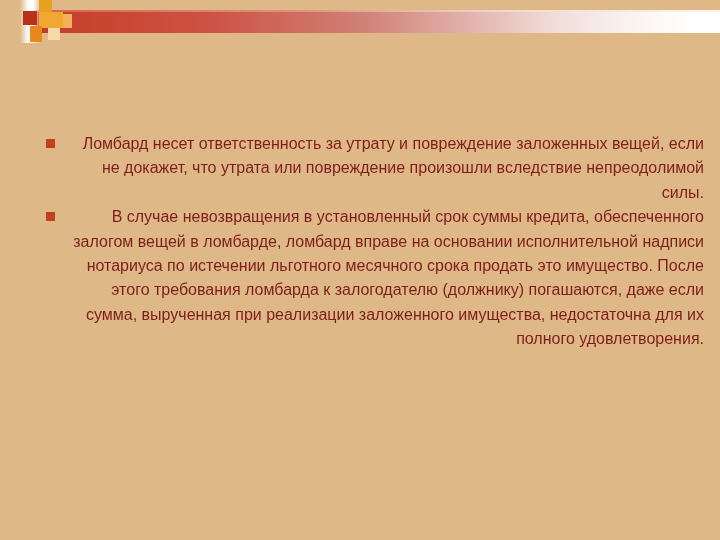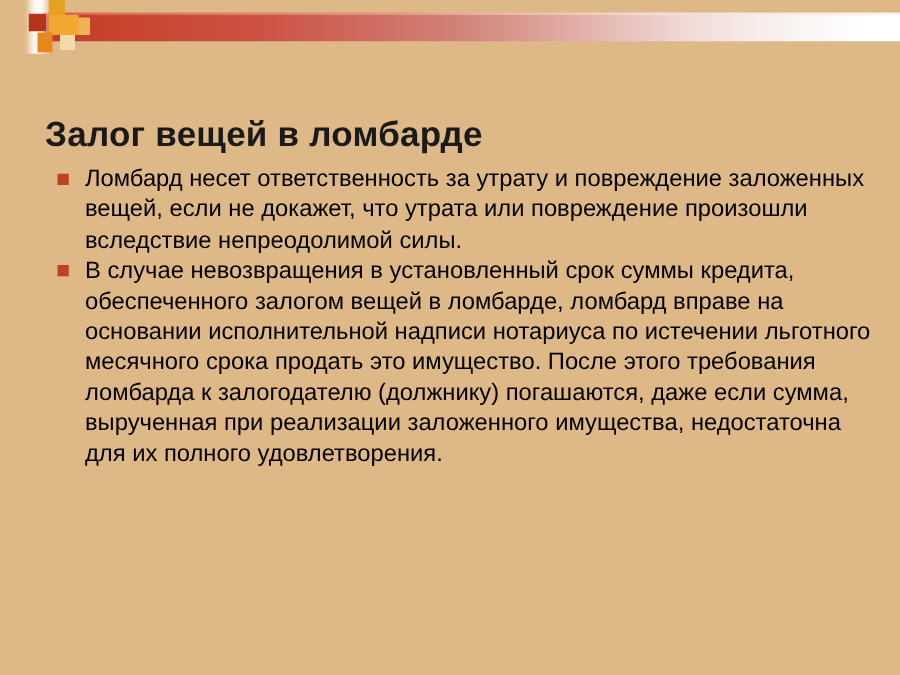--- a/index.html
+++ b/index.html
@@ -127,24 +127,24 @@
     top: 132px;
     width: 660px;
     margin: 0;
     padding: 0;
     list-style: none;
   }
   .bullet-item {
     position: relative;
     padding-left: 24px;
     margin: 0 0 0 0;
-    font-size: 19px;
+    font-size: 16px;
     line-height: 24.4px;
-    color: #000000;
-    text-align: left;
+    color: #7f1d1d;
+    text-align: right;
   }
   .bullet-marker {
     position: absolute;
     left: 2px;
     top: 7px;
     width: 9px;
     height: 9px;
     background: #c0401f;
     display: block;
   }
@@ -162,21 +162,20 @@
     <div class="deco-rule"></div>
     <div class="deco-stripe"></div>
     <div class="deco-sq sq-gold-tall"></div>
     <div class="deco-sq sq-lightgold"></div>
     <div class="deco-sq sq-amber"></div>
     <div class="deco-sq sq-orange-sm"></div>
     <div class="deco-sq sq-pale"></div>
     <div class="deco-sq sq-darkred"></div>
   </div>
 
-  <h1 class="slide-title">Залог вещей в ломбарде</h1>
 
   <ul class="body-list">
     <li class="bullet-item">
       <span class="bullet-marker"></span>
       <span class="bullet-text">Ломбард несет ответственность за утрату и повреждение заложенных вещей, если не докажет, что утрата или повреждение произошли вследствие непреодолимой силы.</span>
     </li>
     <li class="bullet-item">
       <span class="bullet-marker"></span>
       <span class="bullet-text">В случае невозвращения в установленный срок суммы кредита, обеспеченного залогом вещей в ломбарде, ломбард вправе на основании исполнительной надписи нотариуса по истечении льготного месячного срока продать это имущество. После этого требования ломбарда к залогодателю (должнику) погашаются, даже если сумма, вырученная при реализации заложенного имущества, недостаточна для их полного удовлетворения.</span>
     </li>

